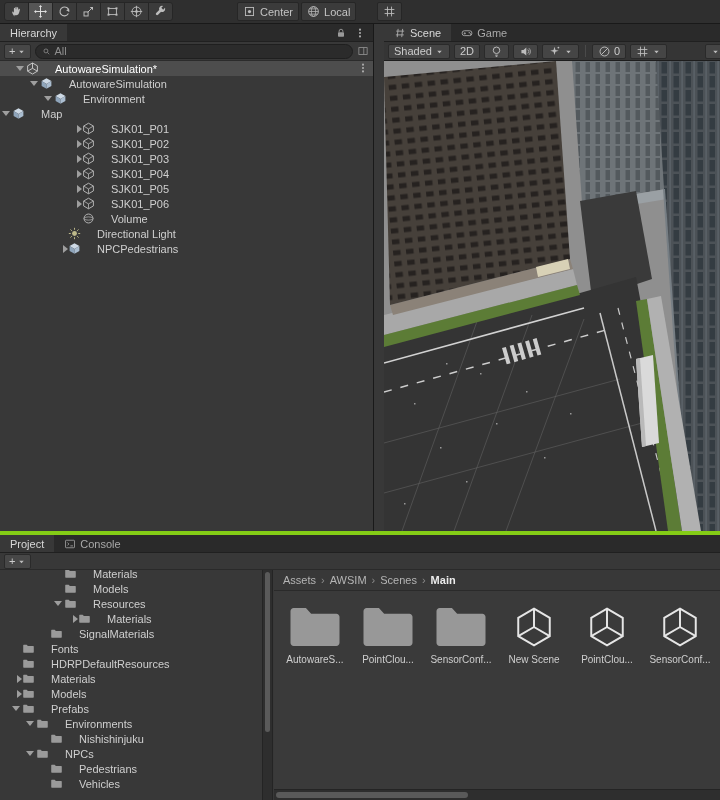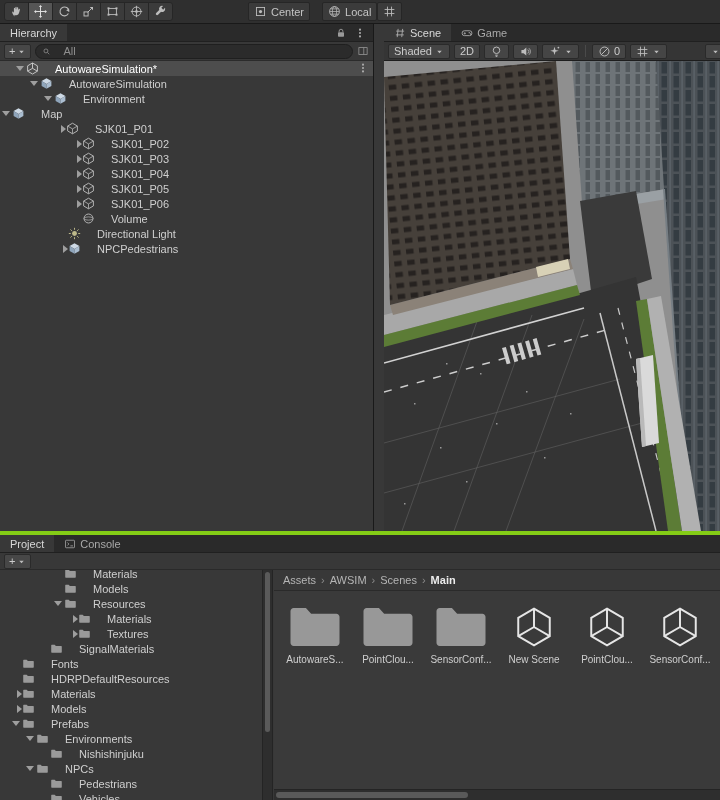--- a/index.html
+++ b/index.html
@@ -12,34 +12,34 @@
   .tiny2 svg{width:12px;height:12px}
 
   
   #topbar{position:absolute;left:0;top:0;width:720px;height:24px;background:#2f2f2f;border-bottom:1px solid #191919;display:flex;align-items:center}
   .tbtn{height:19px;min-width:25px;display:flex;align-items:center;justify-content:center;gap:4px;background:#3b3b3b;border:1px solid #262626;color:#c4c4c4;padding:0 5px;border-radius:2px}
   .tbtn.selected{background:#555;border-color:#232323}
   .tool-group{display:flex;margin-left:4px}
   .tool-group .tbtn{border-radius:0;margin-right:-1px}
   .tool-group .tbtn:first-child{border-radius:3px 0 0 3px}
   .tool-group .tbtn:last-child{border-radius:0 3px 3px 0;margin-right:0}
-  .pivot-group{position:absolute;left:248px;top:2px;display:flex;gap:12px}
+  .pivot-group{position:absolute;left:237px;top:2px;display:flex;gap:2px}
   #grid-snap-btn{position:absolute;left:377px;top:2px}
 
   
   .tabbar{display:flex;background:#2a2a2a;height:18px;align-items:stretch;border-bottom:1px solid #202020}
   .tab{display:flex;align-items:center;gap:4px;padding:0 10px;color:#a9a9a9;cursor:default}
   .tab.active{background:#383838;color:#d8d8d8}
   .tabbar-right{margin-left:auto;display:flex;align-items:center;gap:7px;padding-right:7px}
 
   
   #hierarchy-panel{position:absolute;left:0;top:24px;width:374px;height:507px;background:#383838;border-right:1px solid #191919;overflow:hidden}
   .searchrow{height:19px;display:flex;align-items:center;gap:4px;padding:0 4px;border-bottom:1px solid #2b2b2b;background:#383838}
   .addbtn{height:15px;display:flex;align-items:center;gap:2px;background:#474747;border:1px solid #2a2a2a;border-radius:2px;padding:0 4px;color:#ccc}
-  .searchfield{flex:1;height:15px;background:#2b2b2b;border:1px solid #1f1f1f;border-radius:8px;display:flex;align-items:center;gap:12px;padding:0 6px;color:#8f8f8f;overflow:hidden}
+  .searchfield{flex:1;height:15px;background:#2b2b2b;border:1px solid #1f1f1f;border-radius:8px;display:flex;align-items:center;gap:3px;padding:0 6px;color:#8f8f8f;overflow:hidden}
   #hier-tree{position:absolute;left:0;top:37px;right:0;bottom:0;overflow:hidden}
 
   .trow{position:relative;height:15px;display:flex;align-items:center;white-space:nowrap}
   .trow .lbl{color:#cfcfcf;margin-left:13px}
   .trow.selected{background:#4d4d4d}
   .trow.selected .lbl{color:#fff}
   .arrslot{width:12px;display:flex;justify-content:center;flex:none}
   .tri{display:block;width:0;height:0}
   .tri.down{border-left:4px solid transparent;border-right:4px solid transparent;border-top:5px solid #9e9e9e}
   .tri.right{border-top:4px solid transparent;border-bottom:4px solid transparent;border-left:5px solid #9e9e9e}
@@ -268,21 +268,21 @@
           </span>
           <span class="icon ">
             <svg viewBox="0 0 16 16">
               <path d="M8 1.5L14 5L8 8.5L2 5z" fill="#cdd9e5"></path>
               <path d="M2 5l6 3.5v6L2 11z" fill="#8fa5bb"></path>
               <path d="M14 5L8 8.5v6l6-3.5z" fill="#aabdd0"></path>
             </svg>
           </span>
           <span class="lbl">Map</span>
         </div>
-        <div class="trow" style="padding-left:54px">
+        <div class="trow" style="padding-left:70px">
           <span class="arrslot">
             <span class="tri right"></span>
           </span>
           <span class="icon ">
             <svg viewBox="0 0 16 16">
               <path d="M8 1.5L14 5v6L8 14.5 2 11V5z" fill="none" stroke="#b5b5b5" stroke-width="1.2"></path>
               <path d="M2 5l6 3.5L14 5M8 8.5v6" stroke="#b5b5b5" stroke-width="1" fill="none"></path>
             </svg>
           </span>
           <span class="lbl">SJK01_P01</span>
@@ -605,31 +605,20 @@
           <span class="arrslot">
             <span class="tri right"></span>
           </span>
           <span class="icon ">
             <svg viewBox="0 0 16 16">
               <path d="M1.5 4c0-.4.3-.7.7-.7h3.6l1.4 1.6h6.6c.4 0 .7.3.7.7v6.8c0 .4-.3.7-.7.7H2.2c-.4 0-.7-.3-.7-.7z" fill="#9a9a9a"></path>
             </svg>
           </span>
           <span class="lbl">Materials</span>
         </div>
-        <div class="trow" style="padding-left:66px">
-          <span class="arrslot">
-            <span class="tri right"></span>
-          </span>
-          <span class="icon ">
-            <svg viewBox="0 0 16 16">
-              <path d="M1.5 4c0-.4.3-.7.7-.7h3.6l1.4 1.6h6.6c.4 0 .7.3.7.7v6.8c0 .4-.3.7-.7.7H2.2c-.4 0-.7-.3-.7-.7z" fill="#9a9a9a"></path>
-            </svg>
-          </span>
-          <span class="lbl">Textures</span>
-        </div>
         <div class="trow" style="padding-left:38px">
           <span class="arrslot"></span>
           <span class="icon ">
             <svg viewBox="0 0 16 16">
               <path d="M1.5 4c0-.4.3-.7.7-.7h3.6l1.4 1.6h6.6c.4 0 .7.3.7.7v6.8c0 .4-.3.7-.7.7H2.2c-.4 0-.7-.3-.7-.7z" fill="#9a9a9a"></path>
             </svg>
           </span>
           <span class="lbl">SignalMaterials</span>
         </div>
         <div class="trow" style="padding-left:10px">

